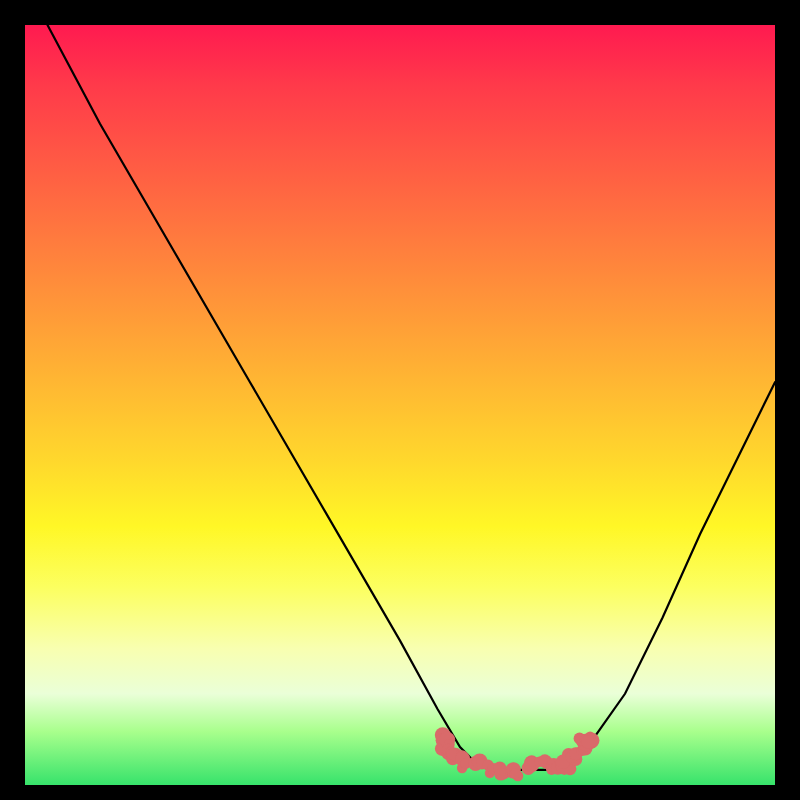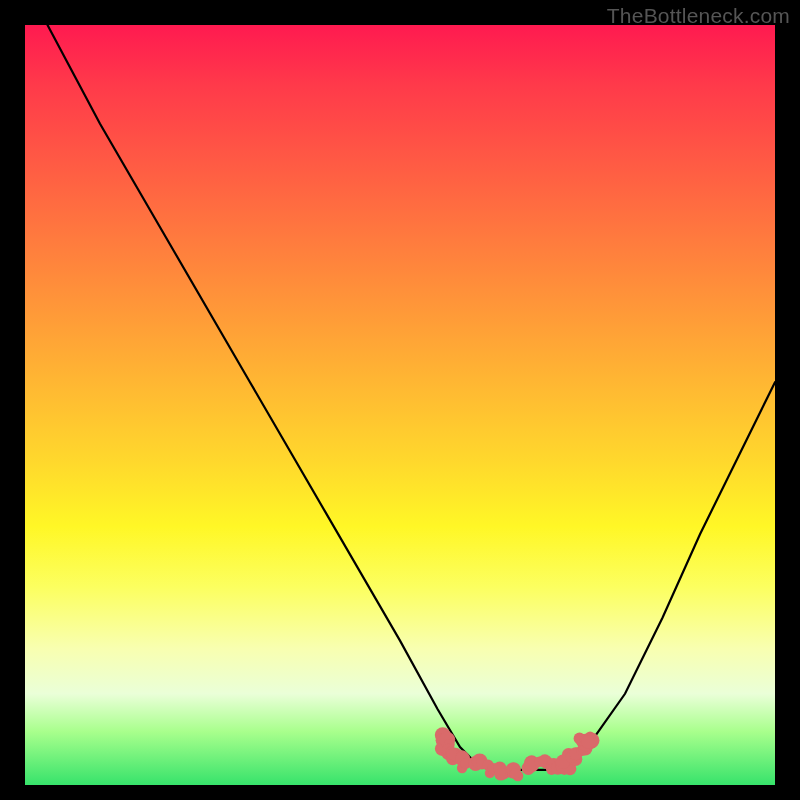--- a/index.html
+++ b/index.html
@@ -131,14 +131,13 @@
           <circle cx="564.6" cy="716.1" r="7.1" fill="#d96a6a"></circle>
           <circle cx="563.3" cy="717.4" r="6.2" fill="#d96a6a"></circle>
           <circle cx="565.2" cy="717.2" r="7.1" fill="#d96a6a"></circle>
           <circle cx="565.1" cy="711.8" r="5.2" fill="#d96a6a"></circle>
           <circle cx="566.8" cy="715.5" r="7.7" fill="#d96a6a"></circle>
           <circle cx="564.9" cy="715.4" r="6.9" fill="#d96a6a"></circle>
           <circle cx="563.2" cy="716.8" r="6.9" fill="#d96a6a"></circle>
         </g>
     </svg>
   </div>
-  <div class="attrib">TheBottleneck.com</div>
 </div>
 
 </body></html>

